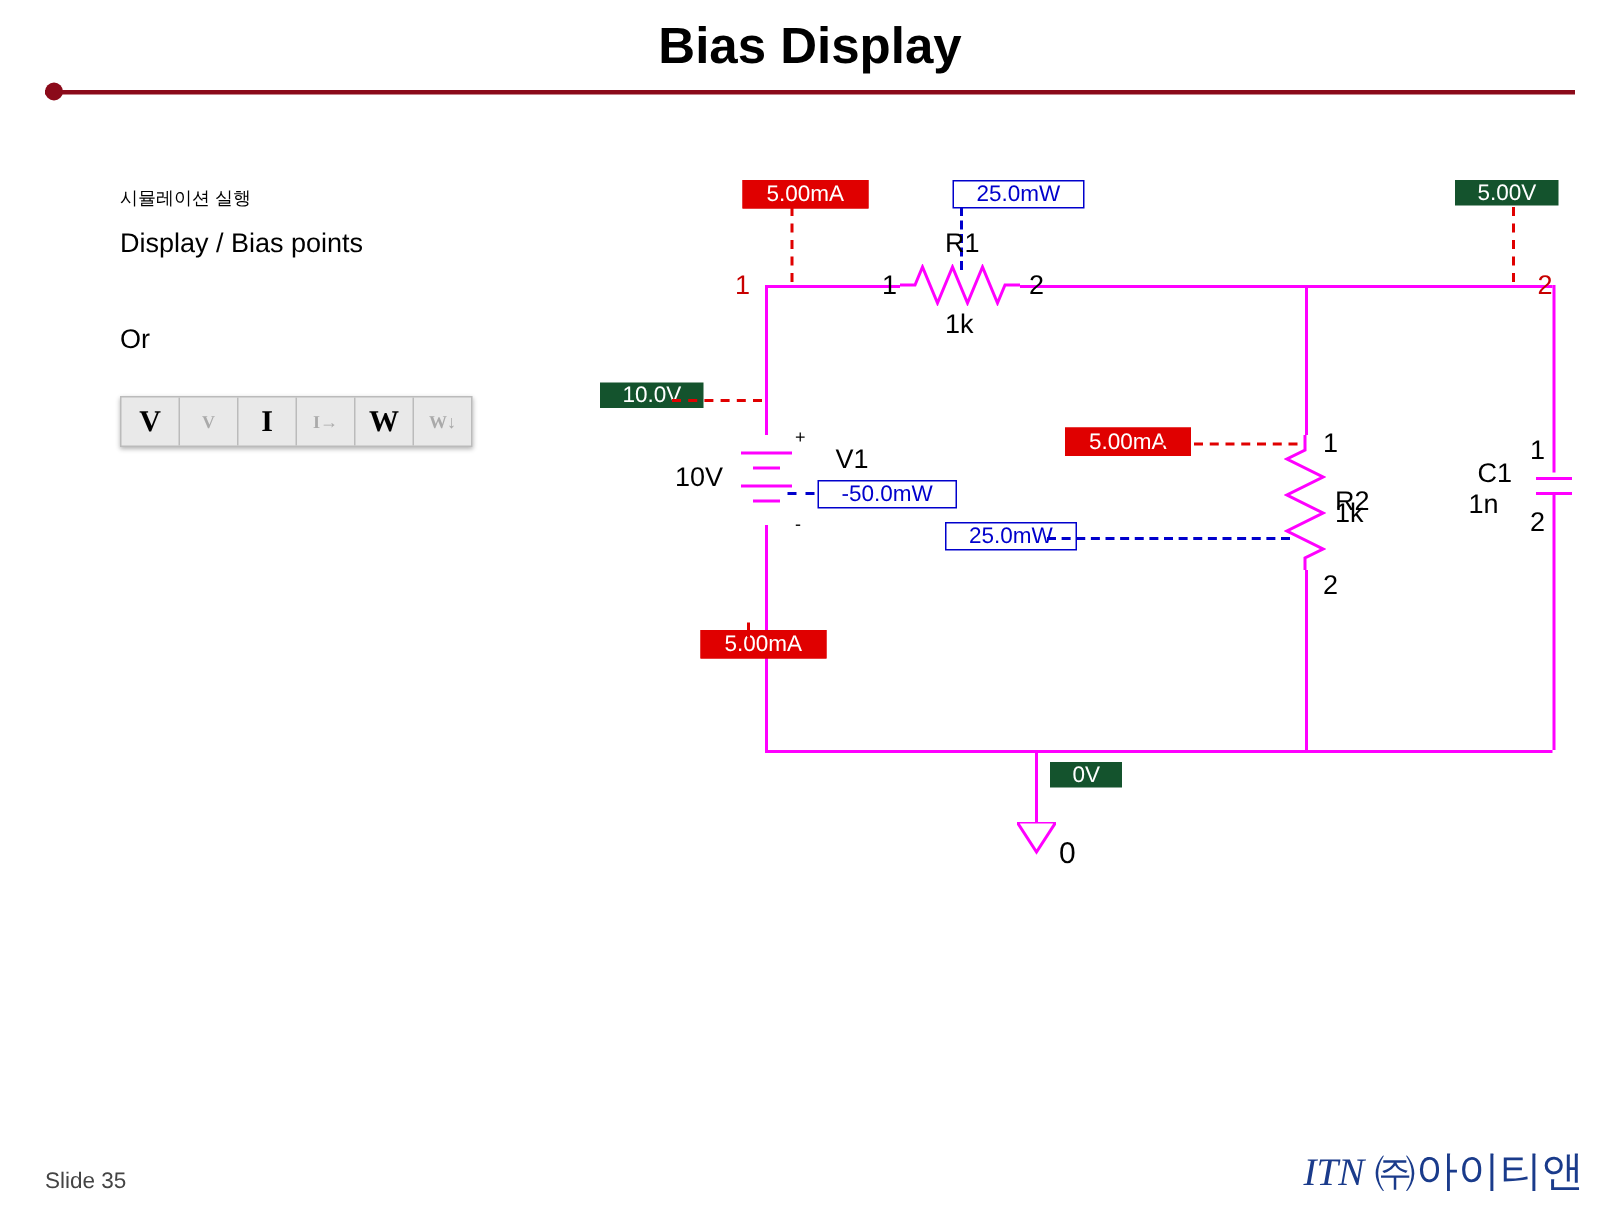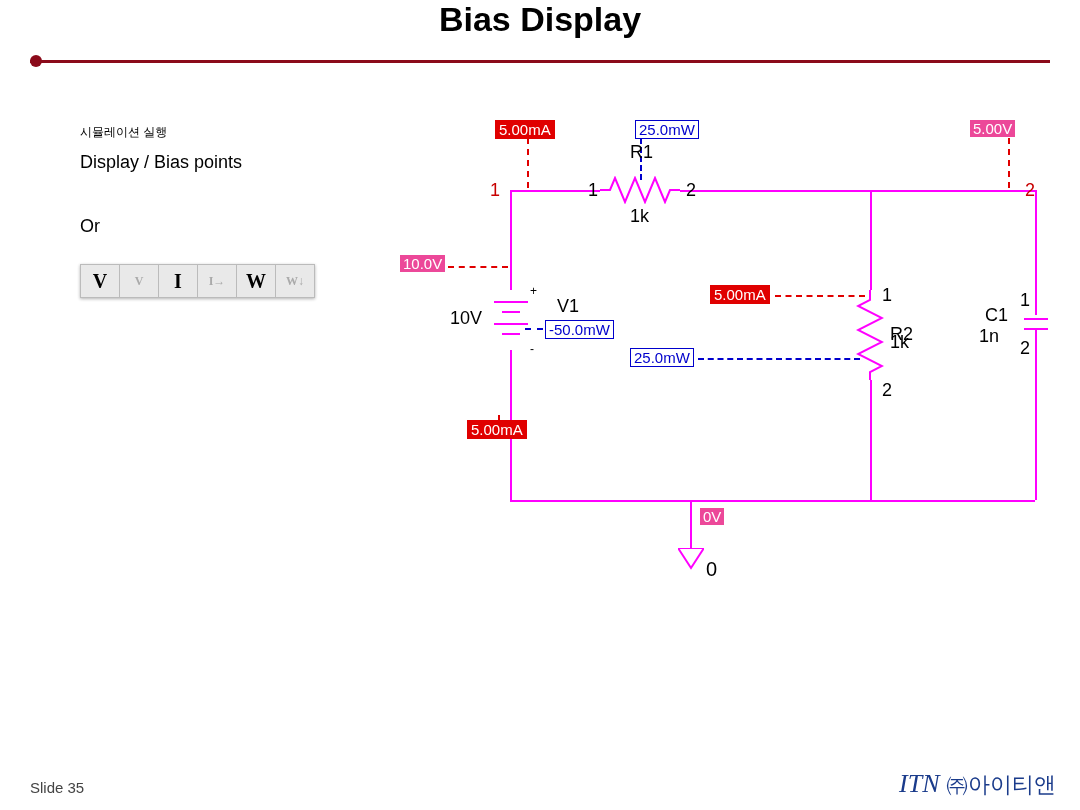--- a/index.html
+++ b/index.html
@@ -1,45 +1,45 @@
 <!DOCTYPE html>
 <html><head>
 <meta charset="utf-8">
 <style>
   html,body{margin:0;padding:0;background:#fff;font-family:Arial,Helvetica,sans-serif}
   .page{position:relative;width:1080px;height:810px;overflow:hidden}
-  .title{font-size:34px;font-weight:bold;text-align:center;padding-top:0}
+  .title{font-size:34px;font-weight:bold;text-align:center;padding-top:12px}
   .rule{position:absolute;left:30px;right:30px;top:60px;height:3px;background:#8b0a1a}
   .dot{position:absolute;left:30px;top:55px;width:12px;height:12px;border-radius:50%;background:#8b0a1a}
   .body{position:absolute;left:80px;top:120px;font-size:18px;line-height:2}
   .body .korean{font-size:12px}
   .tb{display:flex;border:1px solid #bbb;background:#e9e9e9;margin-top:20px;box-shadow:0 1px 3px rgba(0,0,0,.3)}
   .tb .btn{display:flex;align-items:center;justify-content:center;width:38px;height:32px;font-family:'Times New Roman',serif;font-weight:bold;font-size:20px;border-right:1px solid #bbb}
   .tb .btn:last-child{border-right:none}
   .tb .btn.dim{color:#aaa;font-size:12px}
   .circuit{position:absolute;left:390px;top:120px;width:655px;height:470px}
   .wire{position:absolute;background:#ff00ff}
   .wire.h{height:2px}
   .wire.v{width:2px}
   .dashR{position:absolute;border-top:2px dashed #e00000}
   .dashB{position:absolute;border-top:2px dashed #0000cc}
   .dashRv{position:absolute;border-left:2px dashed #e00000}
   .dashBv{position:absolute;border-left:2px dashed #0000cc}
   .lab{position:absolute;font-family:Arial;font-size:18px}
   .labR{color:#c80000}
   .labK{color:#000}
-  .box{position:absolute;padding:0 3px;font-size:15px;font-family:Arial}
+  .box{position:absolute;padding:0 15px;font-size:15px;font-family:Arial}
   .box.inv{background:#e00000;color:#fff;border:1px solid #e00000}
   .box.bi{background:#fff;color:#0000cc;border:1px solid #0000cc}
-  .box.bk{background:#ec4899;color:#fff}
+  .box.bk{background:#14532d;color:#fff}
   .res{position:absolute}
   .res svg{display:block}
   .foot{position:absolute;left:30px;bottom:14px;font-size:15px;color:#444}
   .logo{position:absolute;right:24px;bottom:10px;font-size:26px;font-family:'Times New Roman',serif;color:#1a3b8b;font-style:italic}
-  .logo .kr{font-style:normal;font-family:Liberation Serif, serif;font-size:22px}
+  .logo .kr{font-style:normal;font-family:Liberation Serif, serif;font-size:28px}
 </style>
 </head>
 <body>
 
 <div class="page">
 
   <div class="title">Bias Display</div>
   <div class="dot"></div>
   <div class="rule"></div>
 
@@ -139,21 +139,21 @@
     <span class="lab labR" style="left:100px;top:60px">1</span>
     <span class="lab labK" style="left:198px;top:60px">1</span>
     <span class="lab labK" style="left:296px;top:60px">2</span>
     <span class="lab labR" style="left:635px;top:60px">2</span>
     <span class="lab labK" style="left:492px;top:165px">1</span>
     <span class="lab labK" style="left:492px;top:260px">2</span>
     <span class="lab labK" style="left:630px;top:170px">1</span>
     <span class="lab labK" style="left:630px;top:218px">2</span>
     <span class="lab labK" style="left:316px;top:438px;font-size:20px">0</span>
 
-    <span class="lab labK" style="left:240px;top:22px">R1</span>
+    <span class="lab labK" style="left:240px;top:32px">R1</span>
     <span class="lab labK" style="left:240px;top:86px">1k</span>
     <span class="lab labK" style="left:167px;top:176px">V1</span>
     <span class="lab labK" style="left:60px;top:188px">10V</span>
     <span class="lab labK" style="left:500px;top:204px">R2</span>
     <span class="lab labK" style="left:500px;top:212px">1k</span>
     <span class="lab labK" style="left:595px;top:185px">C1</span>
     <span class="lab labK" style="left:589px;top:206px">1n</span>
     <span class="lab labK" style="left:140px;top:164px;font-size:12px">+</span>
     <span class="lab labK" style="left:140px;top:222px;font-size:12px">-</span>
   </div>

